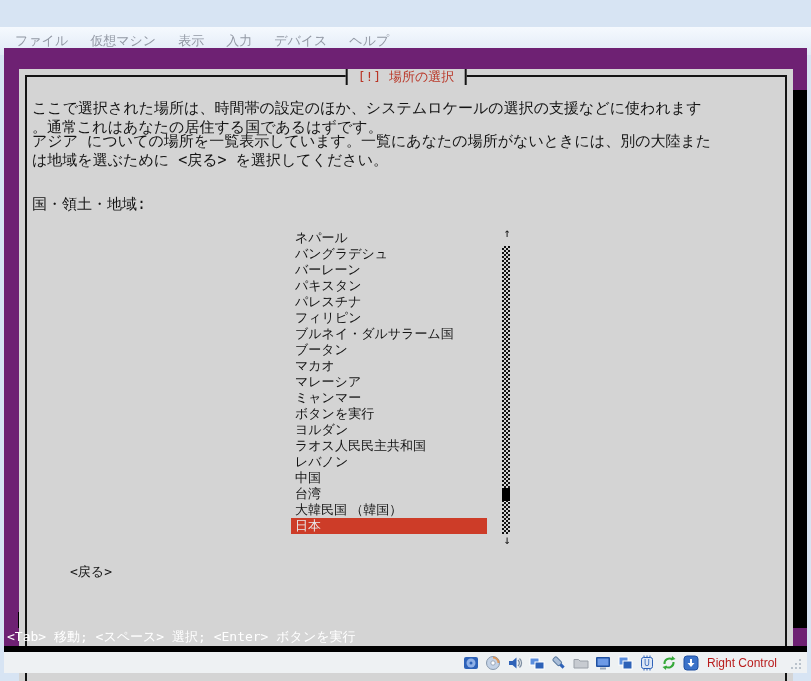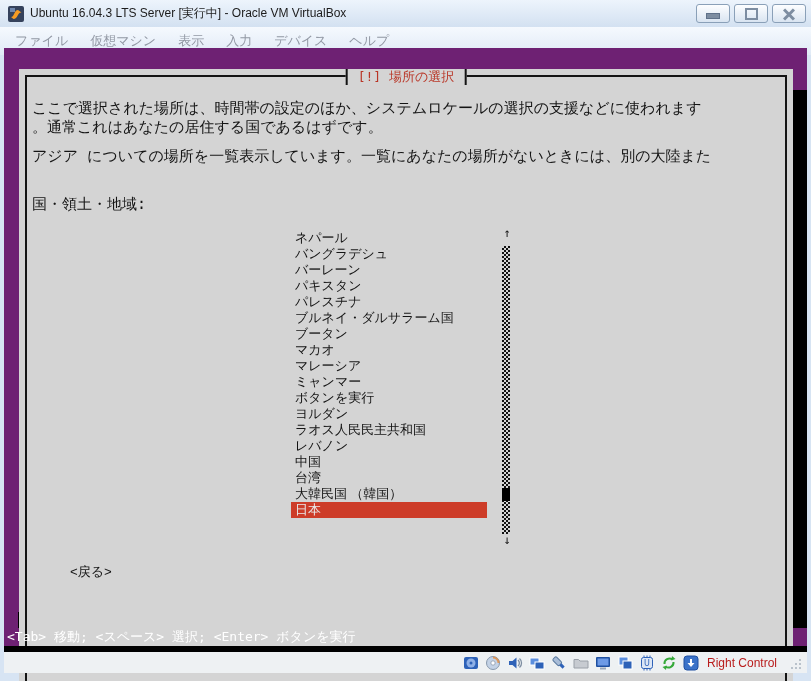--- a/index.html
+++ b/index.html
@@ -28,69 +28,50 @@
       font-family:"DejaVu Sans Mono","Liberation Mono",monospace;}
   .shadow-right{position:absolute;left:789px;top:42px;width:14px;height:538px;background:#000;}
   .shadow-bottom{position:absolute;left:14px;top:564px;width:789px;height:16px;background:#000;}
   
   .dialog{position:absolute;left:15px;top:21px;width:774px;height:659px;background:#d4d4d4;color:#141414;}
   .dlg-border{position:absolute;left:6px;top:6px;right:6px;bottom:6px;border:2px solid #141414;}
   .dlg-title{position:absolute;top:0px;left:50%;transform:translateX(-50%);z-index:2;
     background:#d4d4d4;padding:0 10px;border-left:2px solid #141414;border-right:2px solid #141414;
     font-size:13px;line-height:16px;height:16px;color:#b93526;white-space:nowrap;}
   .para{position:absolute;left:13px;font-size:15px;line-height:19px;white-space:nowrap;z-index:1;}
-  .p1{top:30px;} .p2{top:78px;} .lbl{top:126px;}
+  .p1{top:30px;} .p2{top:63px;} .lbl{top:126px;}
   .list{position:absolute;left:272px;top:161px;width:196px;z-index:1;}
   .row{height:16px;line-height:16px;font-size:13px;padding-left:4px;white-space:nowrap;overflow:hidden;font-family:Liberation Serif, serif;}
   .row.selected{background:#cd3c28;color:#e8e8e8;}
   .sb{position:absolute;left:482px;z-index:1;width:12px;text-align:center;font-size:12px;line-height:14px;color:#141414;}
   .sb-up{top:157px;} .sb-down{top:464px;}
   .sb-track{position:absolute;left:483px;top:177px;width:8px;height:288px;background:#888;
     background-image:conic-gradient(#111 25%,#d4d4d4 0 50%,#111 0 75%,#d4d4d4 0);background-size:4px 4px;}
   .sb-thumb{position:absolute;left:0;top:242px;width:8px;height:13px;background:#000;}
-  .backbtn{position:absolute;left:51px;top:494px;font-size:13px;z-index:1;white-space:nowrap;font-family:Liberation Mono, monospace;}
+  .backbtn{position:absolute;left:51px;top:494px;font-size:13px;z-index:1;white-space:nowrap;}
   
   .helpbar{position:absolute;left:0;top:580px;width:100%;height:18px;line-height:18px;
     color:#ffffff;font-size:13px;padding-left:3px;box-sizing:border-box;white-space:nowrap;}
   .vm-black-bottom{position:absolute;left:0;top:598px;width:100%;height:6px;background:#000;}
   
   .statusbar{position:absolute;left:4px;top:652px;width:803px;height:21px;background:#eef1f3;
     display:flex;align-items:center;justify-content:flex-end;gap:6px;padding-right:6px;box-sizing:border-box;}
   .sicon{width:16px;height:16px;flex:none;display:block;}
   .hostkey{font-size:12px;color:#b91c1c;margin:0 4px 0 2px;white-space:nowrap;}
   .grip{width:12px;height:12px;flex:none;position:relative;margin-left:2px;}
   .grip i{position:absolute;width:2px;height:2px;background:#b9c2cb;}
   .grip i:nth-child(1){right:0;bottom:0;} .grip i:nth-child(2){right:4px;bottom:0;}
   .grip i:nth-child(3){right:0;bottom:4px;} .grip i:nth-child(4){right:8px;bottom:0;}
   .grip i:nth-child(5){right:0;bottom:8px;} .grip i:nth-child(6){right:4px;bottom:4px;}
 </style>
 </head>
 <body>
 
 <div class="win">
 
-  <div class="titlebar">
-    <svg class="vmicon" viewBox="0 0 16 16">
-      <rect width="16" height="16" rx="2" fill="#35425c"></rect>
-      <path d="M3 11 C 6.5 11 6 4 10 4 L 13.5 6.5 C 9.5 6 10 13 5.5 13 Z" fill="#f59b23"></path>
-      <rect x="2" y="2" width="5" height="4" fill="#6f87ad"></rect>
-    </svg>
-    <span class="wtitle">Ubuntu 16.04.3 LTS Server [実行中] - Oracle VM VirtualBox</span>
-    <div class="controls">
-      <div class="ctrl">
-          <span class="g-min"></span>
-        </div>
-      <div class="ctrl">
-          <span class="g-max"></span>
-        </div>
-      <div class="ctrl">
-          <span class="g-close"></span>
-        </div>
-    </div>
-  </div>
 
   <div class="menubar">
     <span class="menu-item">ファイル</span>
     <span class="menu-item">仮想マシン</span>
     <span class="menu-item">表示</span>
     <span class="menu-item">入力</span>
     <span class="menu-item">デバイス</span>
     <span class="menu-item">ヘルプ</span>
   </div>
 
@@ -101,29 +82,31 @@
     <div class="dialog">
       <div class="dlg-border"></div>
       <div class="dlg-title">[!] 場所の選択</div>
 
       <div class="para p1">
         <div>ここで選択された場所は、時間帯の設定のほか、システムロケールの選択の支援などに使われます</div>
         <div>。通常これはあなたの居住する国であるはずです。</div>
       </div>
       <div class="para p2">
         <div>アジア についての場所を一覧表示しています。一覧にあなたの場所がないときには、別の大陸また</div>
+        <div>は地域を選ぶために &lt;戻る&gt; を選択してください。</div>
       </div>
       <div class="para lbl">国・領土・地域:</div>
 
       <div class="list">
         <div class="row">ネパール</div>
         <div class="row">バングラデシュ</div>
         <div class="row">バーレーン</div>
         <div class="row">パキスタン</div>
         <div class="row">パレスチナ</div>
+        <div class="row">フィリピン</div>
         <div class="row">ブルネイ・ダルサラーム国</div>
         <div class="row">ブータン</div>
         <div class="row">マカオ</div>
         <div class="row">マレーシア</div>
         <div class="row">ミャンマー</div>
         <div class="row">ボタンを実行</div>
         <div class="row">ヨルダン</div>
         <div class="row">ラオス人民民主共和国</div>
         <div class="row">レバノン</div>
         <div class="row">中国</div>

